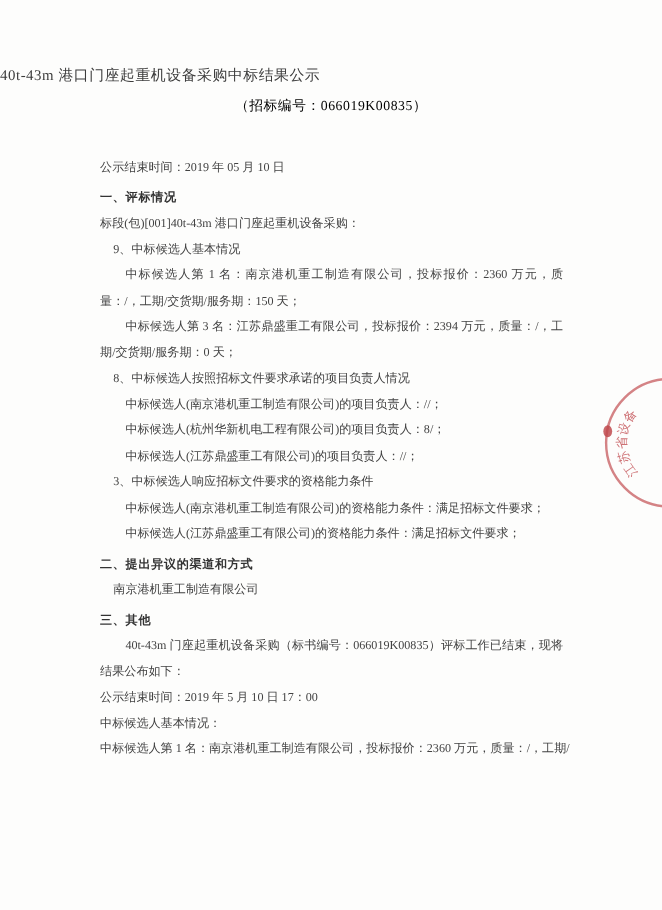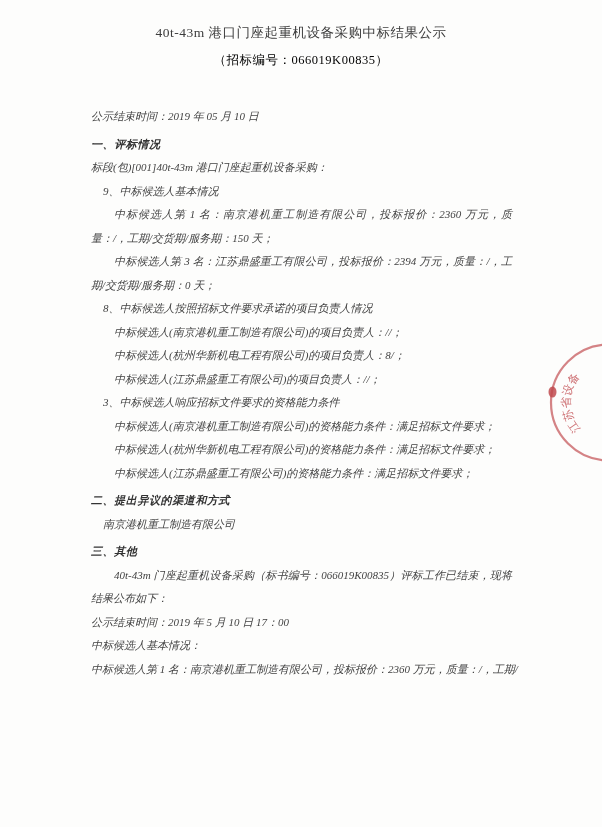--- a/index.html
+++ b/index.html
@@ -11,43 +11,42 @@
     position: relative;
     width: 602px;
     height: 827px;
     background: #fdfdfc;
     overflow: hidden;
     font-family: "Liberation Serif", "DejaVu Serif", serif;
     color: #424242;
   }
   .doc-title {
     margin: 0;
-    padding-top: 24px;
-    text-align: center;
+    padding-top: 60px;
+    text-align: left;
     font-size: 13.5px;
     font-weight: 500;
     line-height: 18px;
     color: #3c3c3c;
     letter-spacing: 0.5px;
   }
   .doc-subtitle {
     margin: 10px 0 0 0;
     text-align: center;
     font-size: 12.5px;
     line-height: 17px;
     color: #000000;
     letter-spacing: 0.5px;
   }
   .content {
     margin-left: 91px;
     width: 421px;
     font-size: 11px;
     line-height: 23.5px;
     text-align: justify;
-    font-style: italic;
   }
   .content p {
     margin: 0;
   }
   .first-para {
     margin-top: 36px !important;
   }
   .h {
     font-weight: bold;
     color: #333333;
@@ -83,21 +82,20 @@
     <p class="indent2">中标候选人第 1 名：南京港机重工制造有限公司，投标报价：2360 万元，质量：/，工期/交货期/服务期：150 天；</p>
     <p class="indent2">中标候选人第 3 名：江苏鼎盛重工有限公司，投标报价：2394 万元，质量：/，工期/交货期/服务期：0 天；</p>
 
     <p class="indent1">8、中标候选人按照招标文件要求承诺的项目负责人情况</p>
     <p class="indent2">中标候选人(南京港机重工制造有限公司)的项目负责人：//；</p>
     <p class="indent2">中标候选人(杭州华新机电工程有限公司)的项目负责人：8/；</p>
     <p class="indent2">中标候选人(江苏鼎盛重工有限公司)的项目负责人：//；</p>
 
     <p class="indent1">3、中标候选人响应招标文件要求的资格能力条件</p>
     <p class="indent2">中标候选人(南京港机重工制造有限公司)的资格能力条件：满足招标文件要求；</p>
-    <p class="indent2">中标候选人(杭州华新机电工程有限公司)的资格能力条件：满足招标文件要求；</p>
     <p class="indent2">中标候选人(江苏鼎盛重工有限公司)的资格能力条件：满足招标文件要求；</p>
 
     <p class="h">二、提出异议的渠道和方式</p>
     <p class="indent1">南京港机重工制造有限公司</p>
 
     <p class="h">三、其他</p>
     <p class="indent2">40t-43m 门座起重机设备采购（标书编号：066019K00835）评标工作已结束，现将结果公布如下：</p>
     <p>公示结束时间：2019 年 5 月 10 日 17：00</p>
     <p>中标候选人基本情况：</p>
     <p class="nowrap">中标候选人第 1 名：南京港机重工制造有限公司，投标报价：2360 万元，质量：/，工期/</p>

